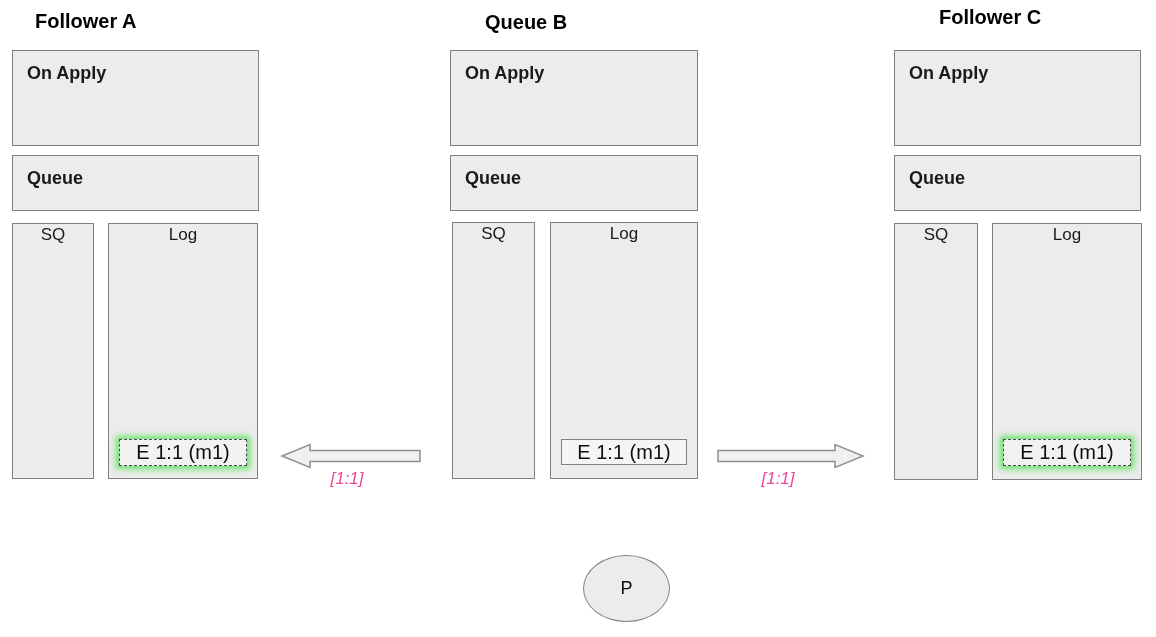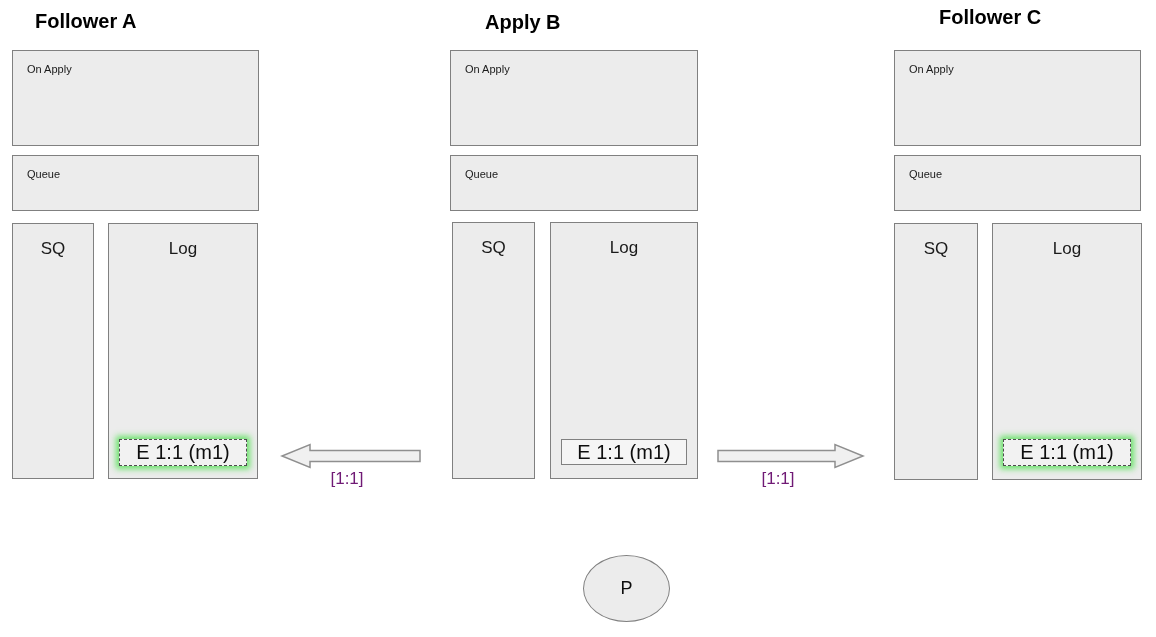--- a/index.html
+++ b/index.html
@@ -25,26 +25,27 @@
   }
   .box {
     position: absolute;
     box-sizing: border-box;
     background: var(--box-fill, #ececec);
     border: 1.5px solid var(--box-border, #808080);
   }
   .box .box-label {
     display: block;
     padding: 12px 0 0 14px;
-    font-size: 11px;
+    font-size: 18px;
     color: #1a1a1a;
+    font-weight: bold;
   }
   .box .box-label-centered {
     display: block;
-    padding-top: 15px;
+    padding-top: 1px;
     text-align: center;
     font-size: 17px;
     color: #1a1a1a;
   }
   .log-entry {
     position: absolute;
     box-sizing: border-box;
     background: var(--entry-fill, #f5f5f5);
     border: 1.5px solid var(--box-border, #808080);
     font-size: 20px;
@@ -63,21 +64,22 @@
     position: absolute;
     left: 0;
     top: 0;
     pointer-events: none;
   }
   .arrow-label {
     position: absolute;
     width: 60px;
     text-align: center;
     font-size: 17px;
-    color: #701a75;
+    color: #ec4899;
+    font-style: italic;
   }
   .proposer {
     position: absolute;
     left: 583px;
     top: 555px;
     width: 87px;
     height: 67px;
     box-sizing: border-box;
     background: var(--box-fill, #ececec);
     border: 1.5px solid var(--box-border, #808080);
@@ -107,21 +109,21 @@
   <div class="box" style="left:12px; top:223px; width:82px; height:256px;">
     <span class="box-label-centered">SQ</span>
   </div>
 
   <div class="box" style="left:108px; top:223px; width:150px; height:256px;">
     <span class="box-label-centered">Log</span>
   </div>
 
   <div class="log-entry glow" style="left:119px; top:439px; width:128px; height:27px;">E 1:1 (m1)</div>
 
-  <div class="node-title" style="left:485px; top:11px;">Apply B</div>
+  <div class="node-title" style="left:485px; top:11px;">Queue B</div>
 
   <div class="box" style="left:450px; top:50px; width:248px; height:96px;">
     <span class="box-label">On Apply</span>
   </div>
 
   <div class="box" style="left:450px; top:155px; width:248px; height:56px;">
     <span class="box-label">Queue</span>
   </div>
 
   <div class="box" style="left:452px; top:222px; width:83px; height:257px;">

